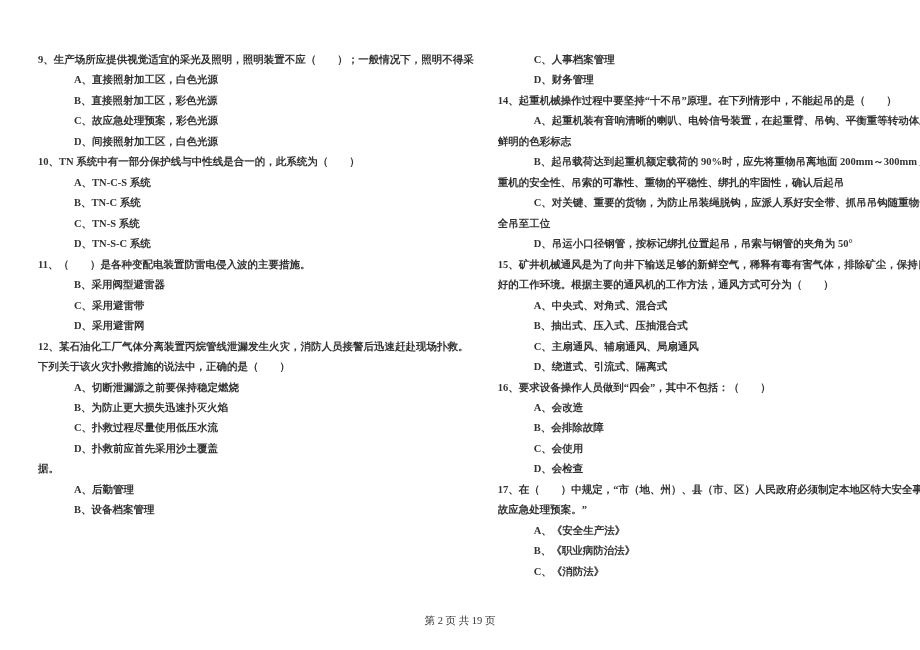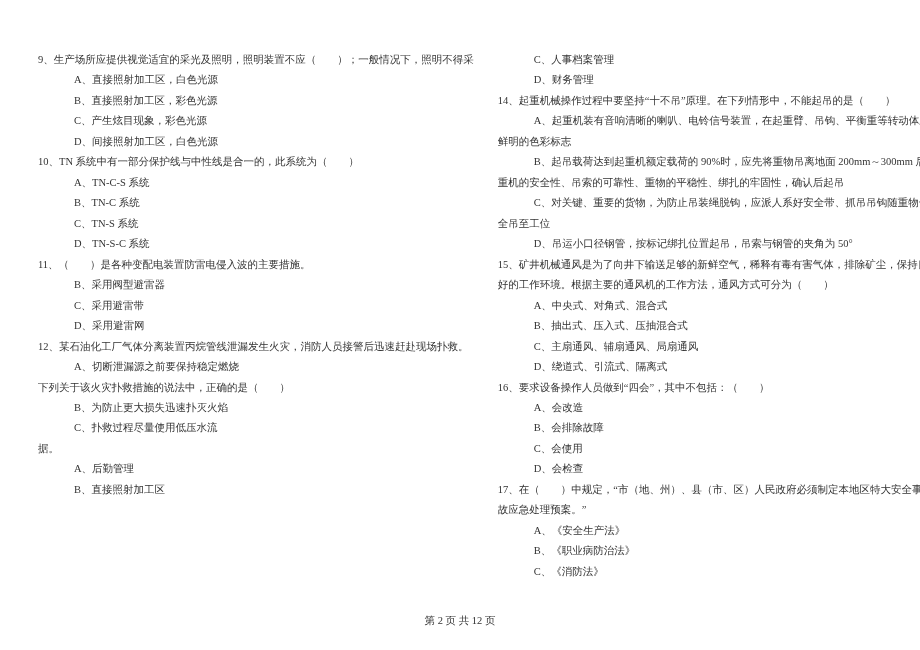--- a/index.html
+++ b/index.html
@@ -18,63 +18,65 @@
       gap: 24px;
     }
     .column {
       flex: 1;
       line-height: 1.95;
     }
     .line {
       display: block;
       white-space: nowrap;
       overflow: hidden;
+      font-weight: bold;
     }
     .indent1 { padding-left: 36px; }
     .footer {
       position: absolute;
       bottom: 22px;
       left: 0;
       right: 0;
       text-align: center;
       font-size: 10.5px;
       color: #333;
     }
   </style>
 </head>
 <body>
 
 <div class="page">
   <div class="column">
     <span class="line">9、生产场所应提供视觉适宜的采光及照明，照明装置不应（　　）；一般情况下，照明不得采</span>
     <span class="line indent1">A、直接照射加工区，白色光源</span>
     <span class="line indent1">B、直接照射加工区，彩色光源</span>
-    <span class="line indent1">C、产生炫目现象，彩色光源</span>
+    <span class="line indent1">C、故应急处理预案，彩色光源</span>
     <span class="line indent1">D、间接照射加工区，白色光源</span>
 
     <span class="line">10、TN 系统中有一部分保护线与中性线是合一的，此系统为（　　）</span>
     <span class="line indent1">A、TN-C-S 系统</span>
     <span class="line indent1">B、TN-C 系统</span>
     <span class="line indent1">C、TN-S 系统</span>
     <span class="line indent1">D、TN-S-C 系统</span>
 
     <span class="line">11、（　　）是各种变配电装置防雷电侵入波的主要措施。</span>
     <span class="line indent1">B、采用阀型避雷器</span>
     <span class="line indent1">C、采用避雷带</span>
     <span class="line indent1">D、采用避雷网</span>
 
     <span class="line">12、某石油化工厂气体分离装置丙烷管线泄漏发生火灾，消防人员接警后迅速赶赴现场扑救。</span>
+    <span class="line">下列关于该火灾扑救措施的说法中，正确的是（　　）</span>
     <span class="line indent1">A、切断泄漏源之前要保持稳定燃烧</span>
-    <span class="line">下列关于该火灾扑救措施的说法中，正确的是（　　）</span>
     <span class="line indent1">B、为防止更大损失迅速扑灭火焰</span>
     <span class="line indent1">C、扑救过程尽量使用低压水流</span>
+    <span class="line indent1">D、扑救前应首先采用沙土覆盖</span>
 
     <span class="line">据。</span>
     <span class="line indent1">A、后勤管理</span>
-    <span class="line indent1">B、直接照射加工区</span>
+    <span class="line indent1">B、设备档案管理</span>
   </div>
 
   <div class="column">
     <span class="line indent1">C、人事档案管理</span>
     <span class="line indent1">D、财务管理</span>
 
     <span class="line">14、起重机械操作过程中要坚持“十不吊”原理。在下列情形中，不能起吊的是（　　）</span>
     <span class="line indent1">A、起重机装有音响清晰的喇叭、电铃信号装置，在起重臂、吊钩、平衡重等转动体上标有</span>
     <span class="line">鲜明的色彩标志</span>
     <span class="line indent1">B、起吊载荷达到起重机额定载荷的 90%时，应先将重物吊离地面 200mm～300mm 后，检查起</span>
@@ -97,13 +99,13 @@
     <span class="line indent1">D、会检查</span>
 
     <span class="line">17、在（　　）中规定，“市（地、州）、县（市、区）人民政府必须制定本地区特大安全事</span>
     <span class="line">故应急处理预案。”</span>
     <span class="line indent1">A、《安全生产法》</span>
     <span class="line indent1">B、《职业病防治法》</span>
     <span class="line indent1">C、《消防法》</span>
   </div>
 </div>
 
-<div class="footer">第 2 页 共 12 页</div>
+<div class="footer">第 2 页 共 19 页</div>
 
 </body></html>

